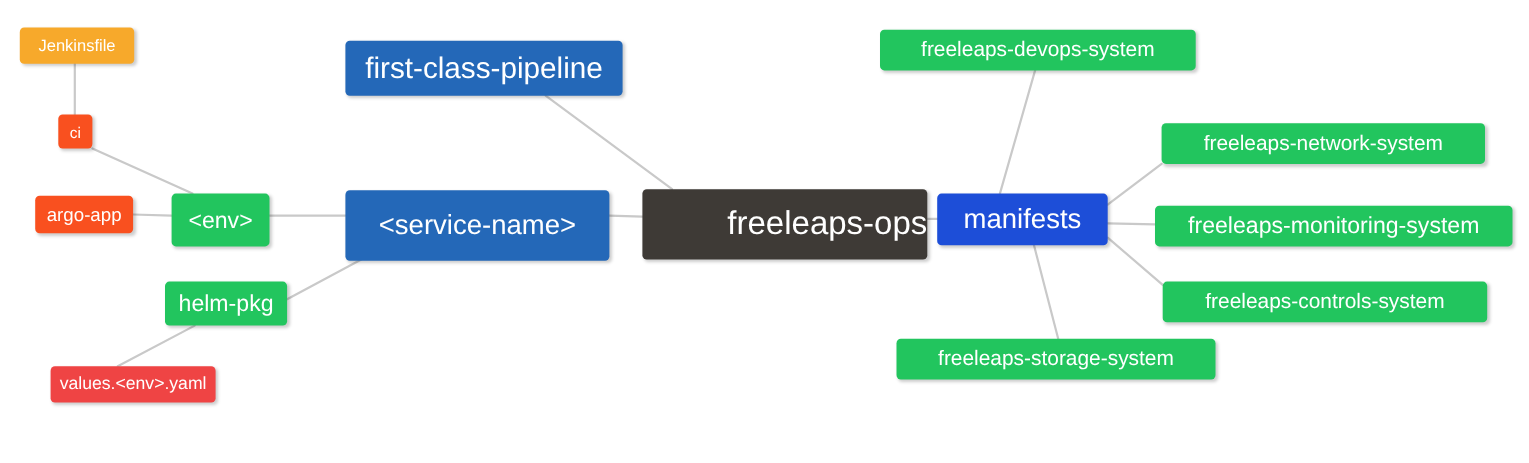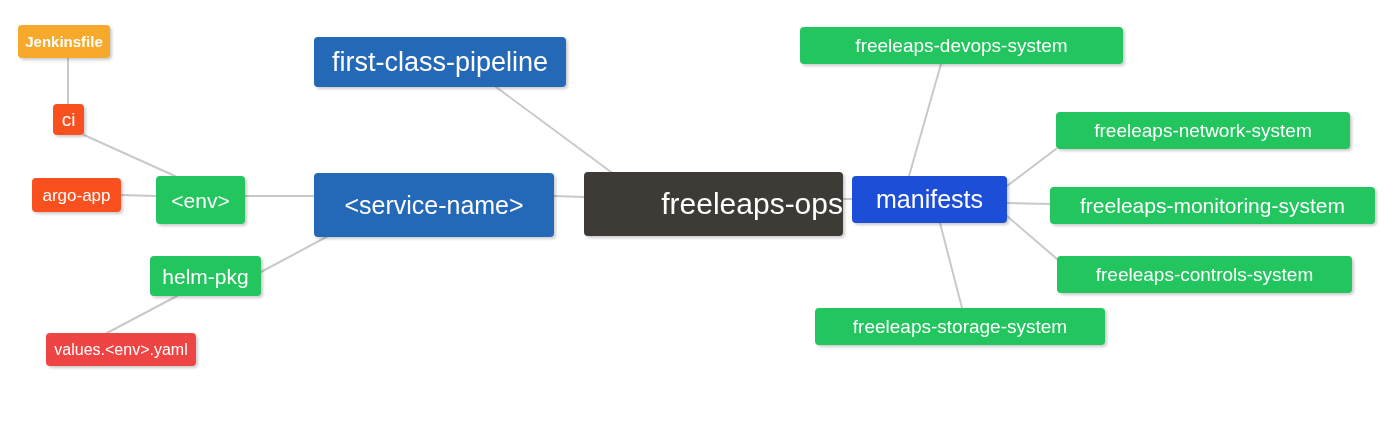--- a/index.html
+++ b/index.html
@@ -74,36 +74,36 @@
       </div>
       <div class="node" style="left: 314px; top: 173px; width: 240px; height: 64px; background: rgb(36, 104, 184); font-size: 25px;">
         <span class="node-label">&lt;service-name&gt;</span>
       </div>
       <div class="node" style="left: 156px; top: 176px; width: 89px; height: 48px; background: rgb(34, 197, 94); font-size: 21px;">
         <span class="node-label">&lt;env&gt;</span>
       </div>
       <div class="node" style="left: 32px; top: 178px; width: 89px; height: 34px; background: rgb(249, 80, 31); font-size: 17px;">
         <span class="node-label">argo-app</span>
       </div>
-      <div class="node" style="left: 53px; top: 104px; width: 31px; height: 31px; background: rgb(249, 80, 31); font-size: 19px;">
+      <div class="node" style="left: 53px; top: 104px; width: 31px; height: 31px; background: rgb(249, 80, 31); font-size: 14px;">
         <span class="node-label">ci</span>
       </div>
-      <div class="node" style="left: 18px; top: 25px; width: 92px; height: 33px; background: rgb(247, 169, 43); font-size: 15px; font-weight: bold;">
+      <div class="node" style="left: 18px; top: 25px; width: 104px; height: 33px; background: rgb(247, 169, 43); font-size: 15px;">
         <span class="node-label">Jenkinsfile</span>
       </div>
       <div class="node" style="left: 150px; top: 256px; width: 111px; height: 40px; background: rgb(34, 197, 94); font-size: 21px;">
         <span class="node-label">helm-pkg</span>
       </div>
       <div class="node" style="left: 10px; top: 333px; width: 150px; height: 33px; background: #ef4444; font-size: 16px; margin-left: 36px;">
         <span class="node-label">values.&lt;env&gt;.yaml</span>
       </div>
       <div class="node" style="left: 852px; top: 176px; width: 155px; height: 47px; background: #1d4ed8; font-size: 25px;">
         <span class="node-label">manifests</span>
       </div>
-      <div class="node" style="left: 800px; top: 27px; width: 323px; height: 37px; background: rgb(34, 197, 94); font-size: 19px; align-items: center;">
+      <div class="node" style="left: 800px; top: 27px; width: 287px; height: 37px; background: rgb(34, 197, 94); font-size: 19px; align-items: center;">
         <span class="node-label">freeleaps-devops-system</span>
       </div>
       <div class="node" style="left: 1056px; top: 112px; width: 294px; height: 37px; background: rgb(34, 197, 94); font-size: 19px;">
         <span class="node-label">freeleaps-network-system</span>
       </div>
       <div class="node" style="left: 1050px; top: 187px; width: 325px; height: 37px; background: rgb(34, 197, 94); font-size: 21px;">
         <span class="node-label">freeleaps-monitoring-system</span>
       </div>
       <div class="node" style="left: 1057px; top: 256px; width: 295px; height: 37px; background: rgb(34, 197, 94); font-size: 19px;">
         <span class="node-label">freeleaps-controls-system</span>

